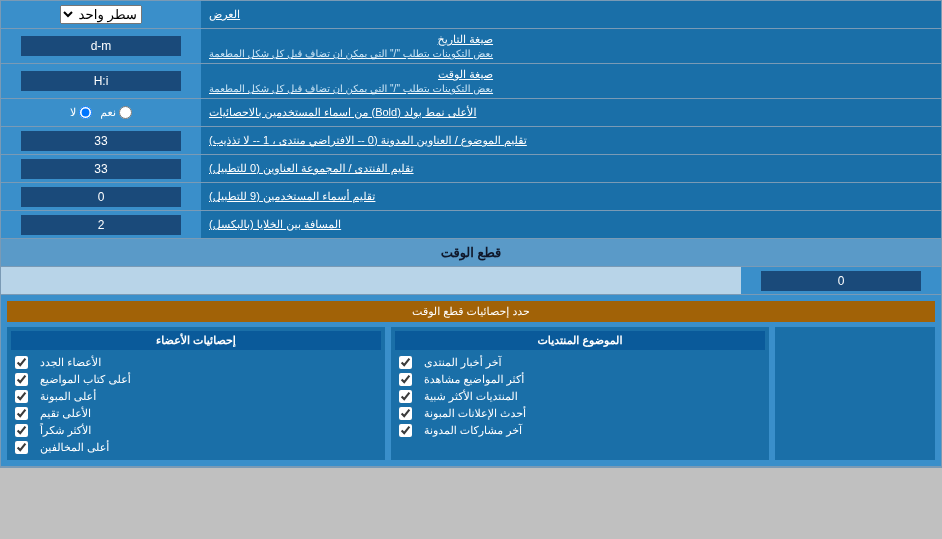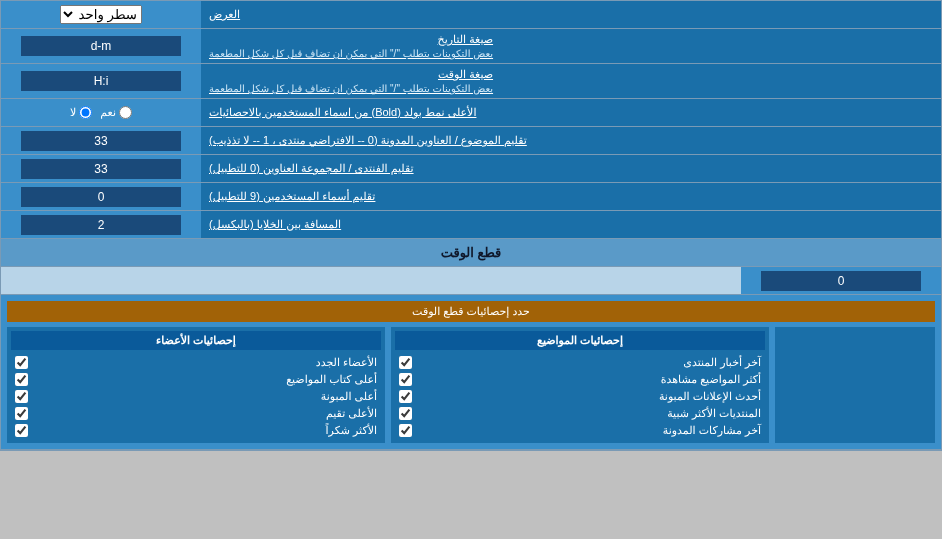--- a/index.html
+++ b/index.html
@@ -118,21 +118,21 @@
       font-weight: bold;
       margin-bottom: 4px;
     }
     .checkbox-item {
       display: flex;
       align-items: center;
       gap: 12px;
       padding: 2px 4px;
       color: #fff;
       font-size: 11px;
-      justify-content: space-between;
+      justify-content: flex-end;
     }
     .checkbox-item input[type="checkbox"] {
       accent-color: #fff;
     }
     .right-label-col {
       flex: 1;
       background: #1a6fa8;
       display: flex;
       align-items: center;
       justify-content: center;
@@ -246,36 +246,36 @@
   <div class="checkboxes-container">
     <div class="checkboxes-title">
       <span>حدد إحصائيات قطع الوقت</span>
     </div>
     <div class="checkboxes-grid">
 
       <div class="right-label-col" style="max-width:160px; min-width:160px; background:#1a6fa8;"></div>
 
       <div class="checkbox-col">
         <div class="checkbox-col-header">
-          <span>إحصائيات المواضيع</span>
+          <span>الموضوع المنتديات</span>
         </div>
         <div class="checkbox-item">
           <span>آخر أخبار المنتدى</span>
           <input type="checkbox" checked="" style="">
         </div>
         <div class="checkbox-item">
           <span>أكثر المواضيع مشاهدة</span>
           <input type="checkbox" checked="" style="">
         </div>
         <div class="checkbox-item">
+          <span>المنتديات الأكثر شبية</span>
+          <input type="checkbox" checked="" style="">
+        </div>
+        <div class="checkbox-item">
           <span>أحدث الإعلانات المبونة</span>
-          <input type="checkbox" checked="" style="">
-        </div>
-        <div class="checkbox-item">
-          <span>المنتديات الأكثر شبية</span>
           <input type="checkbox" checked="" style="">
         </div>
         <div class="checkbox-item">
           <span>آخر مشاركات المدونة</span>
           <input type="checkbox" checked="" style="">
         </div>
       </div>
 
       <div class="checkbox-col">
         <div class="checkbox-col-header">
@@ -294,18 +294,22 @@
           <input type="checkbox" checked="" style="">
         </div>
         <div class="checkbox-item">
           <span>الأعلى تقيم</span>
           <input type="checkbox" checked="" style="">
         </div>
         <div class="checkbox-item">
           <span>الأكثر شكراً</span>
           <input type="checkbox" checked="" style="">
         </div>
+        <div class="checkbox-item">
+          <span>أعلى المخالفين</span>
+          <input type="checkbox" checked="" style="">
+        </div>
       </div>
 
     </div>
   </div>
 
 </div>
 
 </body></html>

